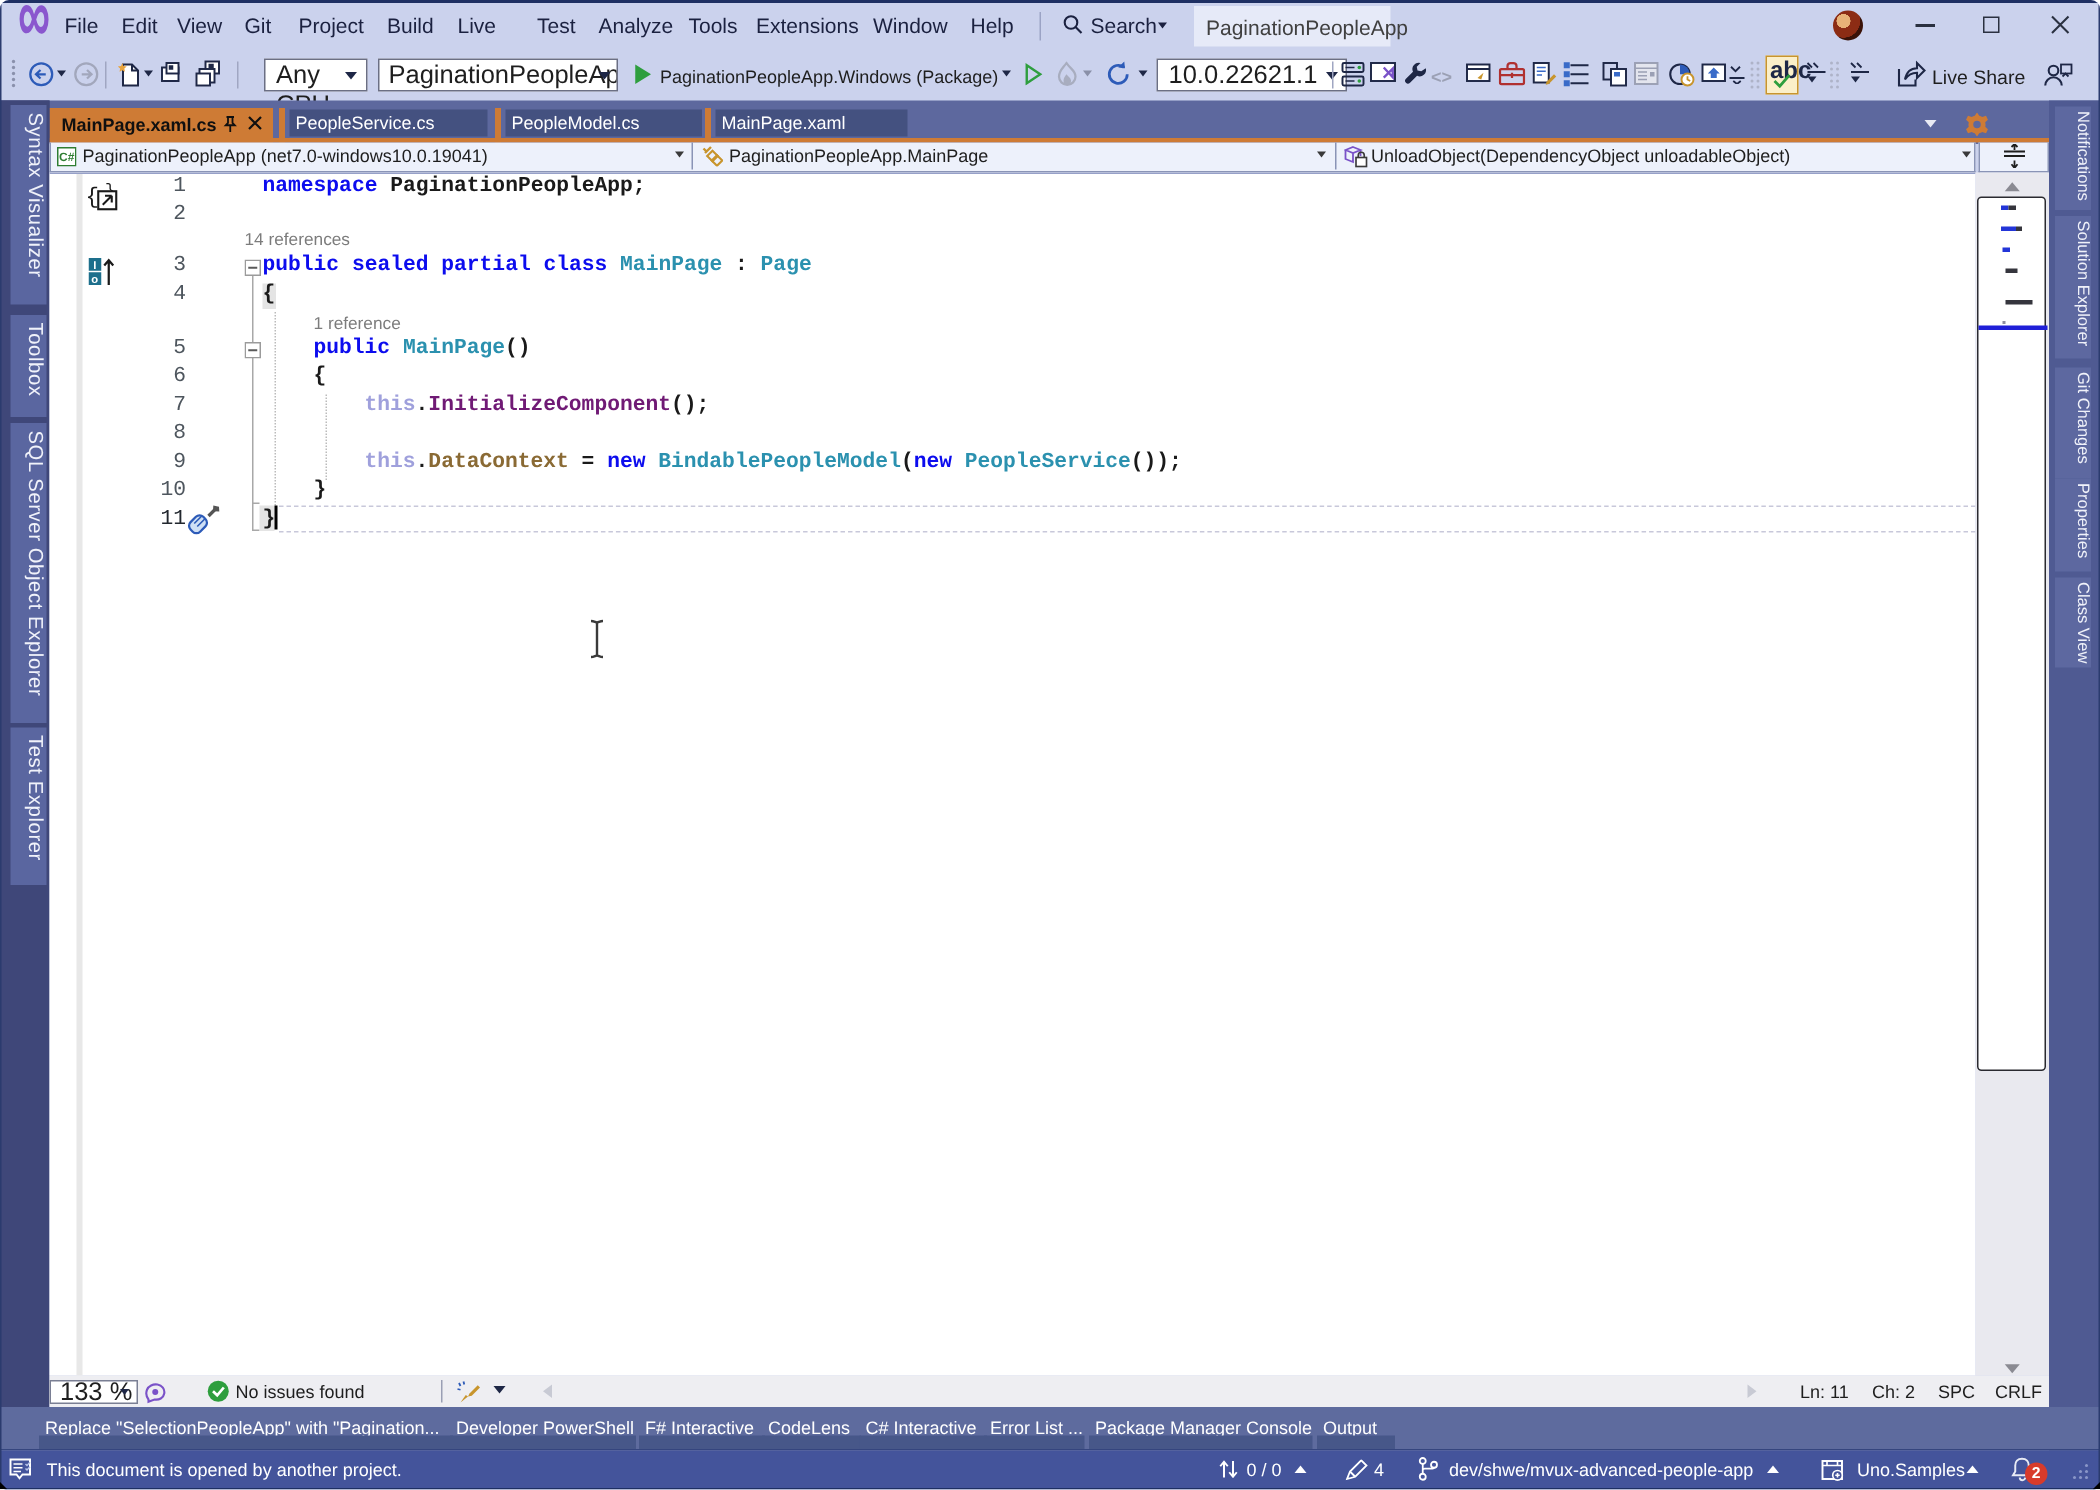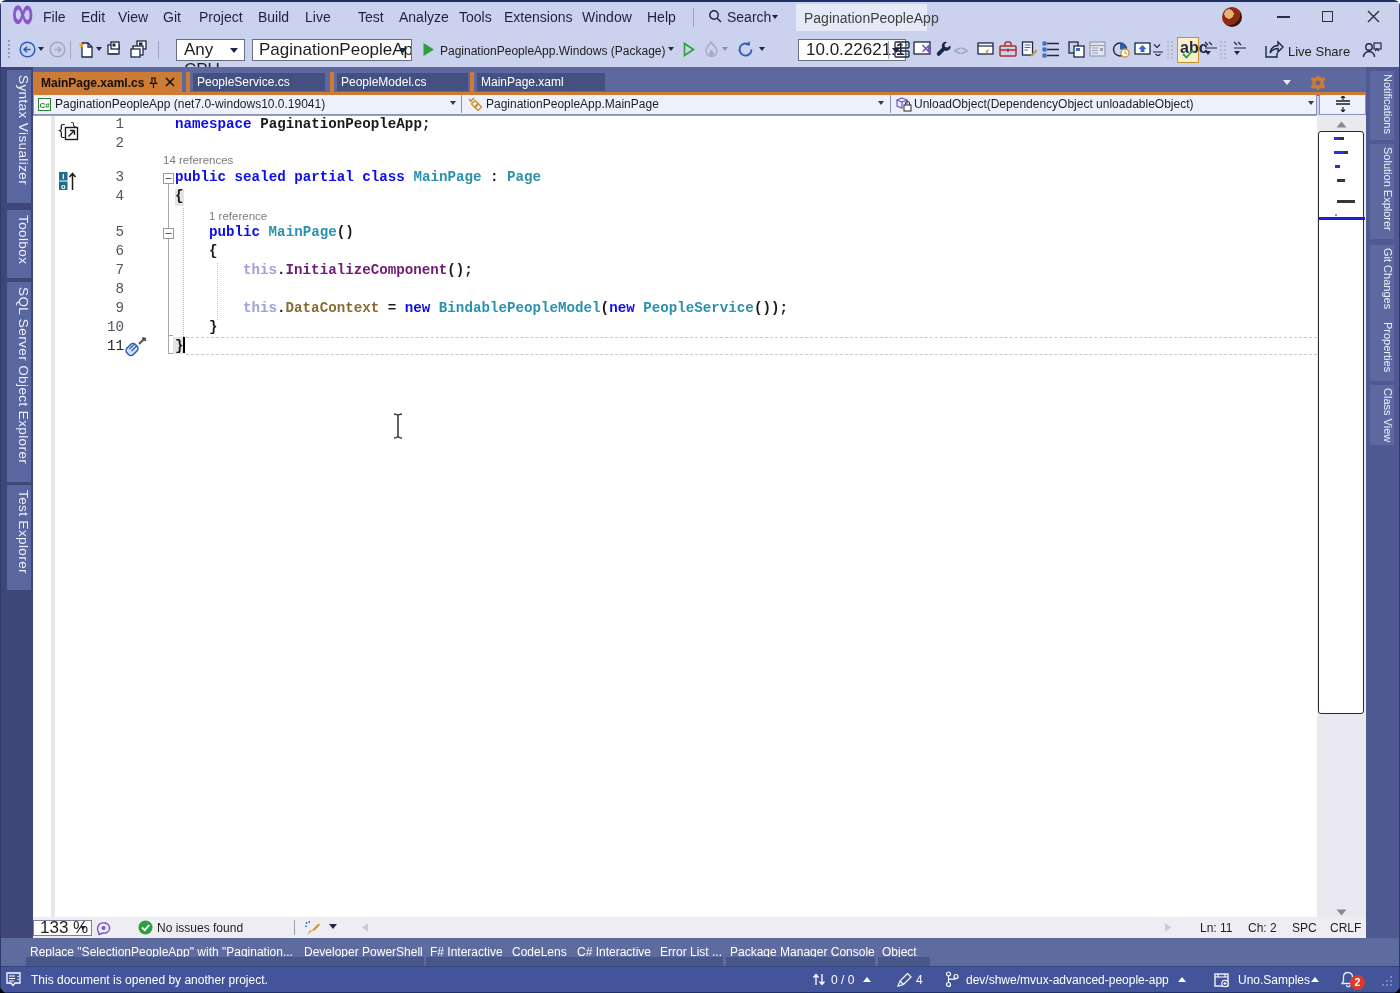--- a/index.html
+++ b/index.html
@@ -136,21 +136,21 @@
     <span class="abs" style="left:722px;top:14px">
         <span class="caret" style="border-left-width:3.5px;border-right-width:3.5px;border-top-width:4.5px;border-top-color:#8A90A8"></span>
       </span>
     <svg class="abs" style="left:736px;top:7px" width="19" height="19" viewBox="0 0 19 19">
         <path d="M15.5 9.5 a6 6 0 1 1 -2.2-4.6" fill="none" stroke="#2D5BB8" stroke-width="1.8"></path>
         <path d="M13.5 1 L14 5.5 L9.5 5 Z" fill="#2D5BB8"></path>
       </svg>
     <span class="abs" style="left:759px;top:14px">
         <span class="caret" style="border-left-width:3.5px;border-right-width:3.5px;border-top-width:4.5px"></span>
       </span>
-    <div class="combo" style="left:798px;top:6px;width:108px;height:22px;line-height:20px;padding-left:7px">10.0.22621.1<span class="caret" style="position:absolute;right:5px;top:8px"></span></div>
+    <div class="combo" style="left:771px;top:6px;width:127px;height:22px;line-height:20px;padding-left:7px">10.0.22621.1<span class="caret" style="position:absolute;right:5px;top:8px"></span></div>
     <div class="abs" style="left:888px;top:8px;width:1px;height:18px;background:#A0A6C2"></div>
     <svg class="abs" style="left:894px;top:8px" width="16" height="17" viewBox="0 0 16 17">
         <rect x="1" y="1" width="14" height="6" rx="1" fill="none" stroke="#1E2746" stroke-width="1.3"></rect>
         <rect x="1" y="10" width="14" height="6" rx="1" fill="none" stroke="#1E2746" stroke-width="1.3"></rect>
         <circle cx="12.2" cy="4" r="1.2" fill="#2E9E3E"></circle>
         <circle cx="12.2" cy="13" r="1.2" fill="#2E9E3E"></circle>
         <path d="M3 4 H9 M3 13 H9" stroke="#1E2746" stroke-width="1.1"></path>
       </svg>
     <svg class="abs" style="left:913px;top:8px" width="18" height="17" viewBox="0 0 18 17">
         <rect x="1" y="1" width="16" height="12" fill="#fff" stroke="#1E2746" stroke-width="1.3"></rect>
@@ -466,21 +466,21 @@
     <span class="ptab" style="left:430px">F# Interactive</span>
       <div class="ptabrect" style="left:426px;width:84px"></div>
     <span class="ptab" style="left:512px">CodeLens</span>
       <div class="ptabrect" style="left:508px;width:66px"></div>
     <span class="ptab" style="left:577px">C# Interactive</span>
       <div class="ptabrect" style="left:573px;width:85px"></div>
     <span class="ptab" style="left:660px">Error List ...</span>
       <div class="ptabrect" style="left:656px;width:67px"></div>
     <span class="ptab" style="left:730px">Package Manager Console</span>
       <div class="ptabrect" style="left:726px;width:149px"></div>
-    <span class="ptab" style="left:882px">Object</span>
+    <span class="ptab" style="left:882px">Output</span>
       <div class="ptabrect" style="left:878px;width:52px"></div>
     <div class="abs" style="left:0;top:28px;width:1400px;height:1px;background:#35457E"></div>
   </div>
   <div id="statusbar">
     <svg class="abs" style="left:6px;top:5px" width="17" height="17" viewBox="0 0 17 17">
         <path d="M1 1 H14 V11 H9 L7 13.5 L5 11 H1 Z" fill="none" stroke="#fff" stroke-width="1.3"></path>
         <path d="M3 4 H9 M3 6.5 H9 M3 9 H8" stroke="#fff" stroke-width="1.1"></path>
         <path d="M11 4 l1 1 l2-2.2 M11 7 l1 1 l2-2.2" stroke="#B8C4E8" stroke-width="1" fill="none"></path>
       </svg>
     <span class="abs" style="left:31px;top:6px">This document is opened by another project.</span>

